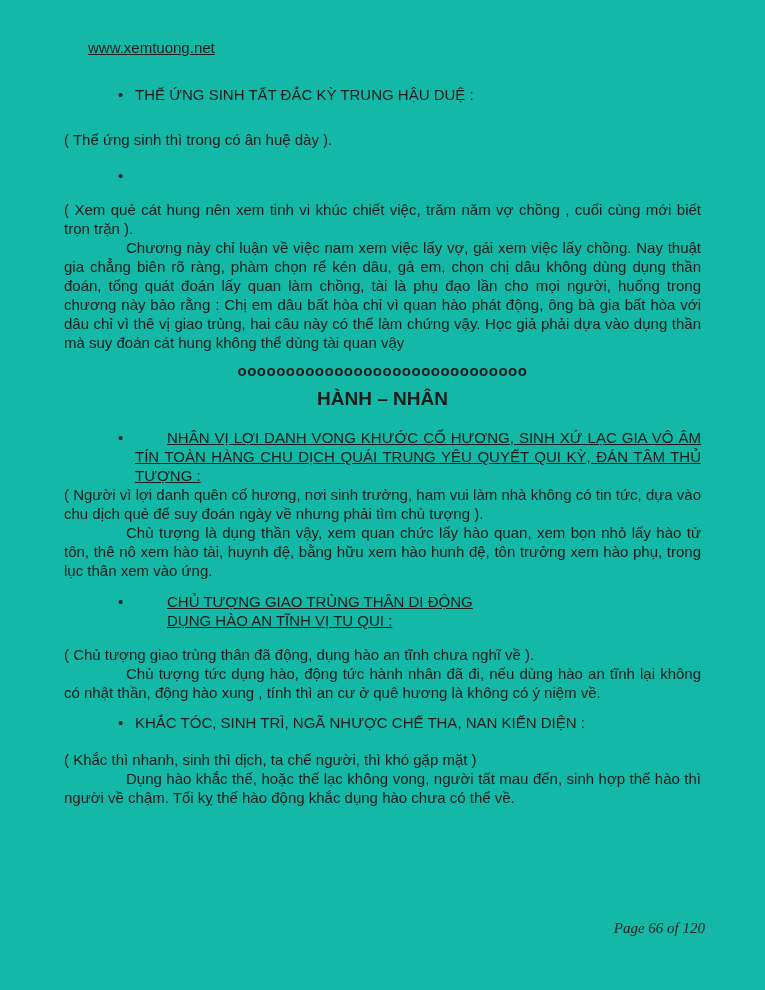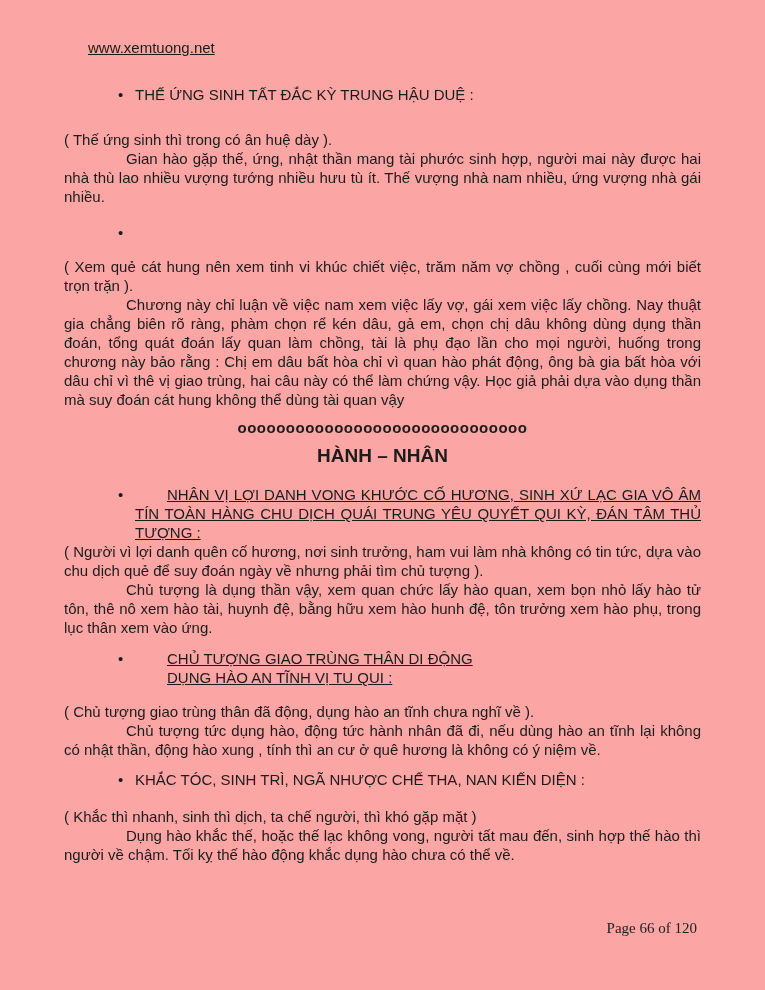--- a/index.html
+++ b/index.html
@@ -1,20 +1,20 @@
 <!DOCTYPE html>
 <html><head>
 <meta charset="utf-8">
 <style>
   * { margin: 0; padding: 0; box-sizing: border-box; }
   html, body { background: #ffffff; }
   .page {
     width: 765px;
     height: 990px;
-    background: #fca5a5;
+    background: #14b8a6;
     color: #1c1c1c;
     font-family: "Liberation Sans", "DejaVu Sans", sans-serif;
     font-size: 15px;
     line-height: 19px;
     position: relative;
     padding: 38px 64px 0 64px;
     overflow: hidden;
   }
   .site-url {
     display: inline-block;
@@ -40,24 +40,25 @@
   }
   .section-title {
     text-align: center;
     font-weight: bold;
     font-size: 19px;
     line-height: 22px;
   }
   .page-footer {
     position: absolute;
     top: 919px;
-    right: 68px;
+    right: 60px;
     font-family: "Liberation Serif", "DejaVu Serif", serif;
     font-size: 15px;
     color: #222;
+    font-style: italic;
   }
   .mt-28 { margin-top: 28px; }
   .mt-26 { margin-top: 26px; }
   .mt-18 { margin-top: 18px; }
   .mt-17 { margin-top: 17px; }
   .mt-15 { margin-top: 15px; }
   .mt-13 { }
   .mt-12 { margin-top: 12px; }
   .mt-11 { margin-top: 11px; }
   .mt-9  { margin-top: 9px; }
@@ -73,21 +74,20 @@
   </div>
 
   <div class="bullet-row mt-28">
     <span class="bullet-dot">•</span>
     <div class="bullet-body">
       <div>THẾ ỨNG SINH TẤT ĐẮC KỲ TRUNG HẬU DUỆ :</div>
     </div>
   </div>
 
   <p class="body-text mt-26">( Thế ứng sinh thì trong có ân huệ dày ).</p>
-  <p class="body-text indent">Gian hào gặp thế, ứng, nhật thần mang tài phước sinh hợp, người mai này được hai nhà thù lao nhiều vượng tướng nhiều hưu tù ít. Thế vượng nhà nam nhiều, ứng vượng nhà gái nhiều.</p>
 
   <div class="bullet-row mt-17">
     <span class="bullet-dot">•</span>
   </div>
 
   <p class="body-text mt-15">( Xem quẻ cát hung nên xem tinh vi khúc chiết việc, trăm năm vợ chồng , cuối cùng mới biết trọn trặn ).</p>
   <p class="body-text indent">Chương này chỉ luận về việc nam xem việc lấy vợ, gái xem việc lấy chồng. Nay thuật gia chẳng biên rõ ràng, phàm chọn rể kén dâu, gả em, chọn chị dâu không dùng dụng thần đoán, tổng quát đoán lấy quan làm chồng, tài là phụ đạo lần cho mọi người, huống trong chương này bảo rằng : Chị em dâu bất hòa chỉ vì quan hào phát động, ông bà gia bất hòa với dâu chỉ vì thê vị giao trùng, hai câu này có thể làm chứng vậy. Học giả phải dựa vào dụng thần mà suy đoán cát hung không thể dùng tài quan vậy</p>
 
   <div class="separator mt-9">oooooooooooooooooooooooooooooo</div>
 

